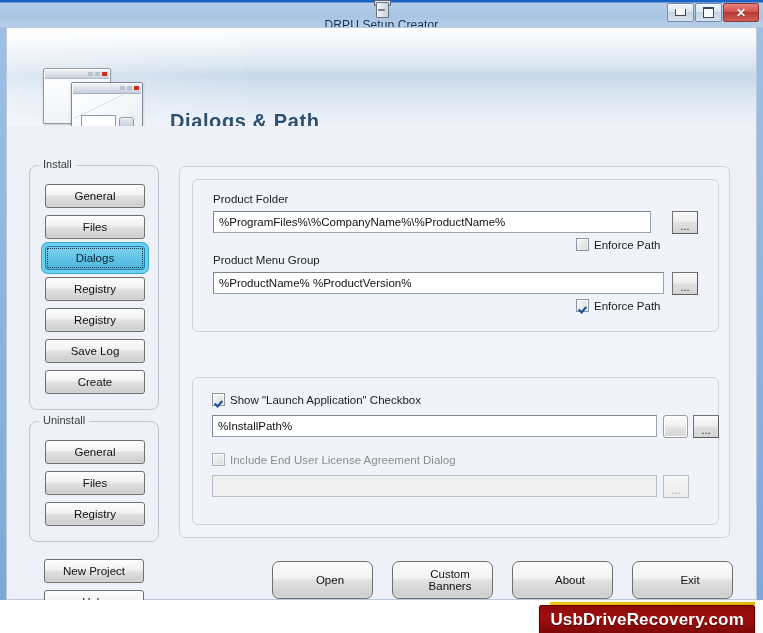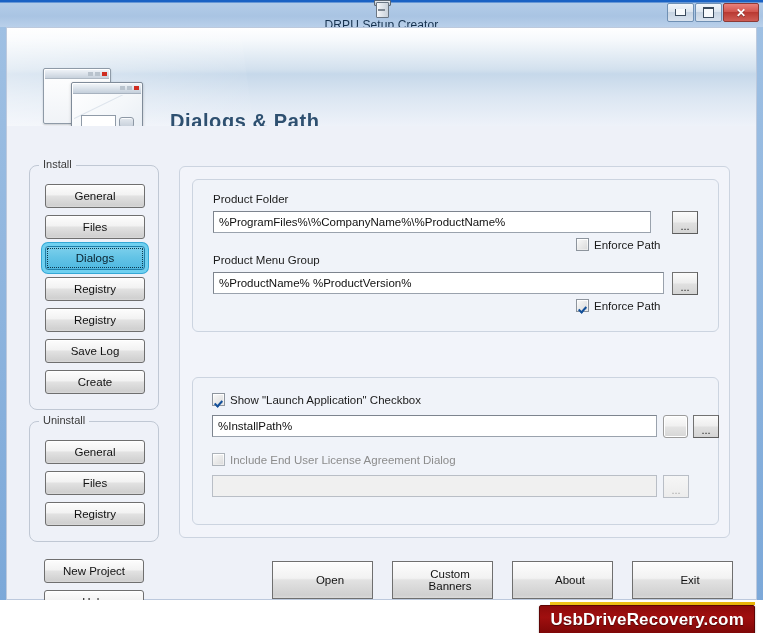--- a/index.html
+++ b/index.html
@@ -233,21 +233,21 @@
     left:3px;top:5px;width:3px;height:6px;
     border-right:2px solid #14509a;border-bottom:2px solid #14509a;
     transform:rotate(42deg);
   }
   .cb.disabled{color:#8c8c8c;}
   .cb.disabled .box{border-color:#adb3ba;}
 
   
   .act-btn{
     position:absolute;top:533px;height:38px;width:101px;
-    border-radius:0;font-size:11.5px;padding-left:15px;
+    border-radius:7px;font-size:11.5px;padding-left:15px;
   }
 
   
   .footer{
     position:absolute;left:0;top:600px;width:763px;height:46px;background:#ffffff;
   }
   .brand{
     position:absolute;right:8px;top:5px;height:25px;
     background:linear-gradient(to bottom,#8d0b0b 0%,#a00f0f 40%,#7d0707 100%);
     border:1px solid #5e0404;border-radius:2px;

